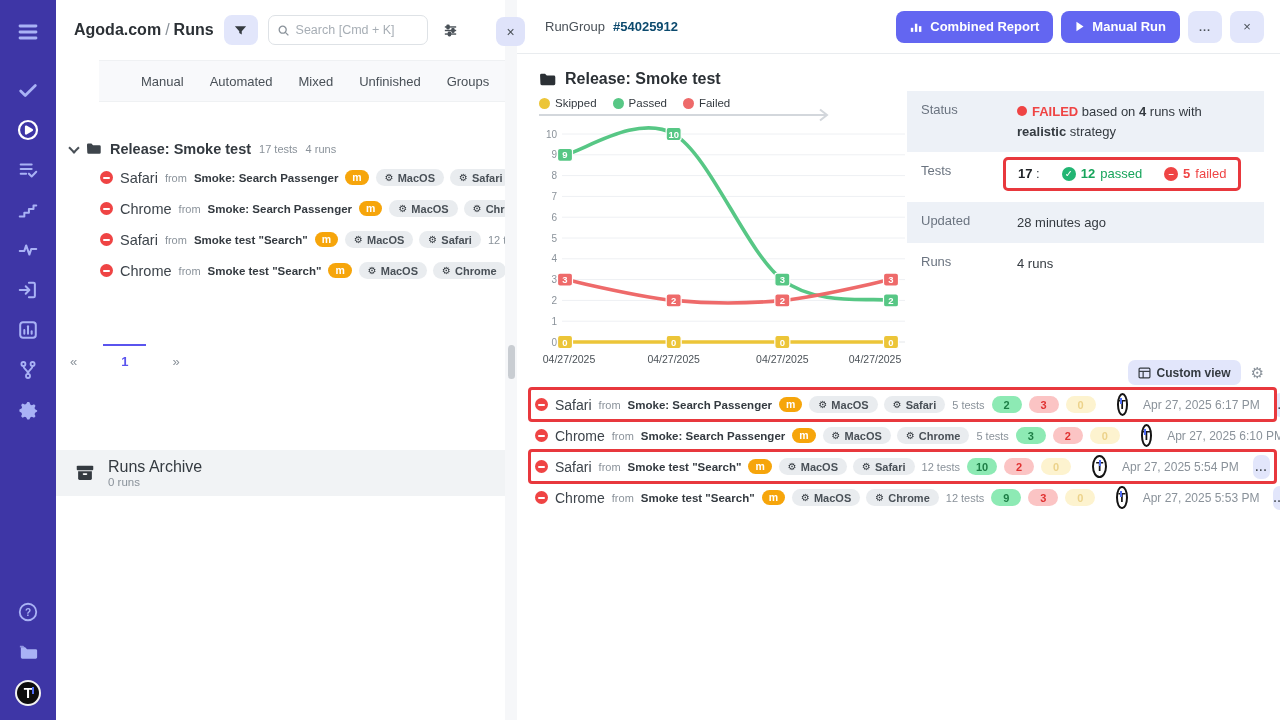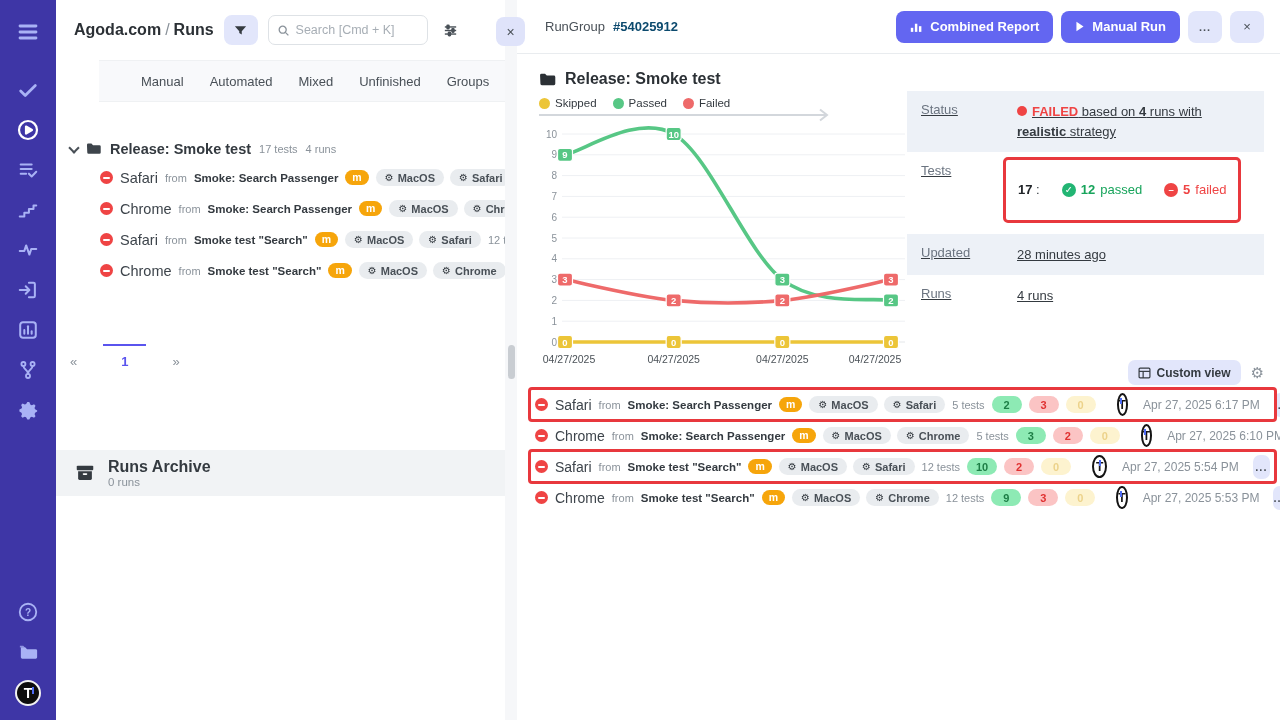--- a/index.html
+++ b/index.html
@@ -57,21 +57,21 @@
     padding:2.5px 9px; display:inline-flex; align-items:center; gap:4px; }
   .tag .gear { font-size:10px; color:#343a40; }
 
   .pagination { margin:58px 0 0 14px; display:flex; align-items:center; gap:26px; font-size:13px; color:#8a929a; }
   .page-cur { color:#5a54ee; font-weight:bold; position:relative; padding:10px 18px 0; }
   .page-cur::before { content:''; position:absolute; top:0; left:0; right:0; height:2px; background:#5a54ee; }
   .pg-arrow { cursor:pointer; padding:10px 0 0; }
 
   .archive { position:absolute; left:0; right:12px; top:450px; height:46px; background:#f1f3f5;
     display:flex; align-items:center; gap:12px; padding:0 18px; cursor:pointer; }
-  .archive-title { font-size:16px; font-weight:bold; color:#343a40; line-height:1.1; }
+  .archive-title { font-size:16px; font-weight:normal; color:#343a40; line-height:1.1; }
   .archive-sub { font-size:11.5px; color:#8a929a; }
 
   .lp-scroll { position:absolute; right:0; top:0; width:12px; height:720px; background:#f6f7f9; }
   .lp-thumb { position:absolute; left:2.5px; top:345px; width:7px; height:34px; border-radius:4px; background:#c9cdd2; }
 
   
   .right-panel { position:absolute; left:517px; top:0; width:763px; height:720px; background:#fff; }
   .rp-header { height:54px; border-bottom:1px solid #e9ecef; display:flex; align-items:center;
     padding:0 16px 0 28px; gap:8px; }
   .rg-label { font-size:13px; color:#495057; }
@@ -88,28 +88,28 @@
   .rp-title { position:absolute; left:22px; top:12px; display:flex; align-items:center; gap:9px;
     font-size:16px; font-weight:bold; color:#2b3035; }
 
   .chart-block { position:absolute; left:22px; top:36px; width:372px; }
   .legend { display:flex; align-items:center; gap:16px; position:relative; height:18px; }
   .legend-item { display:flex; align-items:center; gap:5px; font-size:11.5px; color:#343a40; }
   .legend-dot { width:11px; height:11px; border-radius:50%; }
   .legend-arrow { position:absolute; left:0; top:14px; }
 
   .summary { position:absolute; right:16px; top:33px; width:357px; font-size:13px; }
-  .sum-row { display:flex; padding:11px 14px;text-decoration:underline; }
+  .sum-row { display:flex; padding:11px 14px; }
   .sum-row:nth-child(odd) { background:#edf1f7; }
   .sum-label { flex:0 0 96px; color:#6b7480; }
   .sum-val { flex:1; color:#343a40; line-height:1.5; }
   .red-bold { color:#ef4444; font-weight:bold; }
   .status-dot { display:inline-block; width:10px; height:10px; border-radius:50%; background:#ef4444; margin-right:5px; }
   .tests-box { display:inline-flex; align-items:center; gap:22px; border:3px solid #e8383d;
-    border-radius:5px; padding:20px 12px; margin:-6px 0 0 -14px; }
+    border-radius:5px; padding:4px 12px; margin:-6px 0 0 -14px; }
   .tests-total { font-weight:bold; color:#212529; }
   .chip { display:inline-flex; align-items:center; gap:5px; font-size:13px; }
   .chip.green { color:#17a45b; } .chip.red { color:#ef4444; }
   .chip b { font-weight:bold; }
   .ic-circle { width:14px; height:14px; border-radius:50%; display:inline-flex; align-items:center;
     justify-content:center; color:#fff; font-size:9.5px; font-weight:bold; }
   .ic-circle.green { background:#22b573; } .ic-circle.red { background:#ef4444; }
 
   .custom-row { position:absolute; right:16px; top:302px; display:flex; align-items:center; gap:10px; }
   .btn-custom { background:#e2e6fb; border:none; border-radius:7px; height:25px; padding:0 10px;

